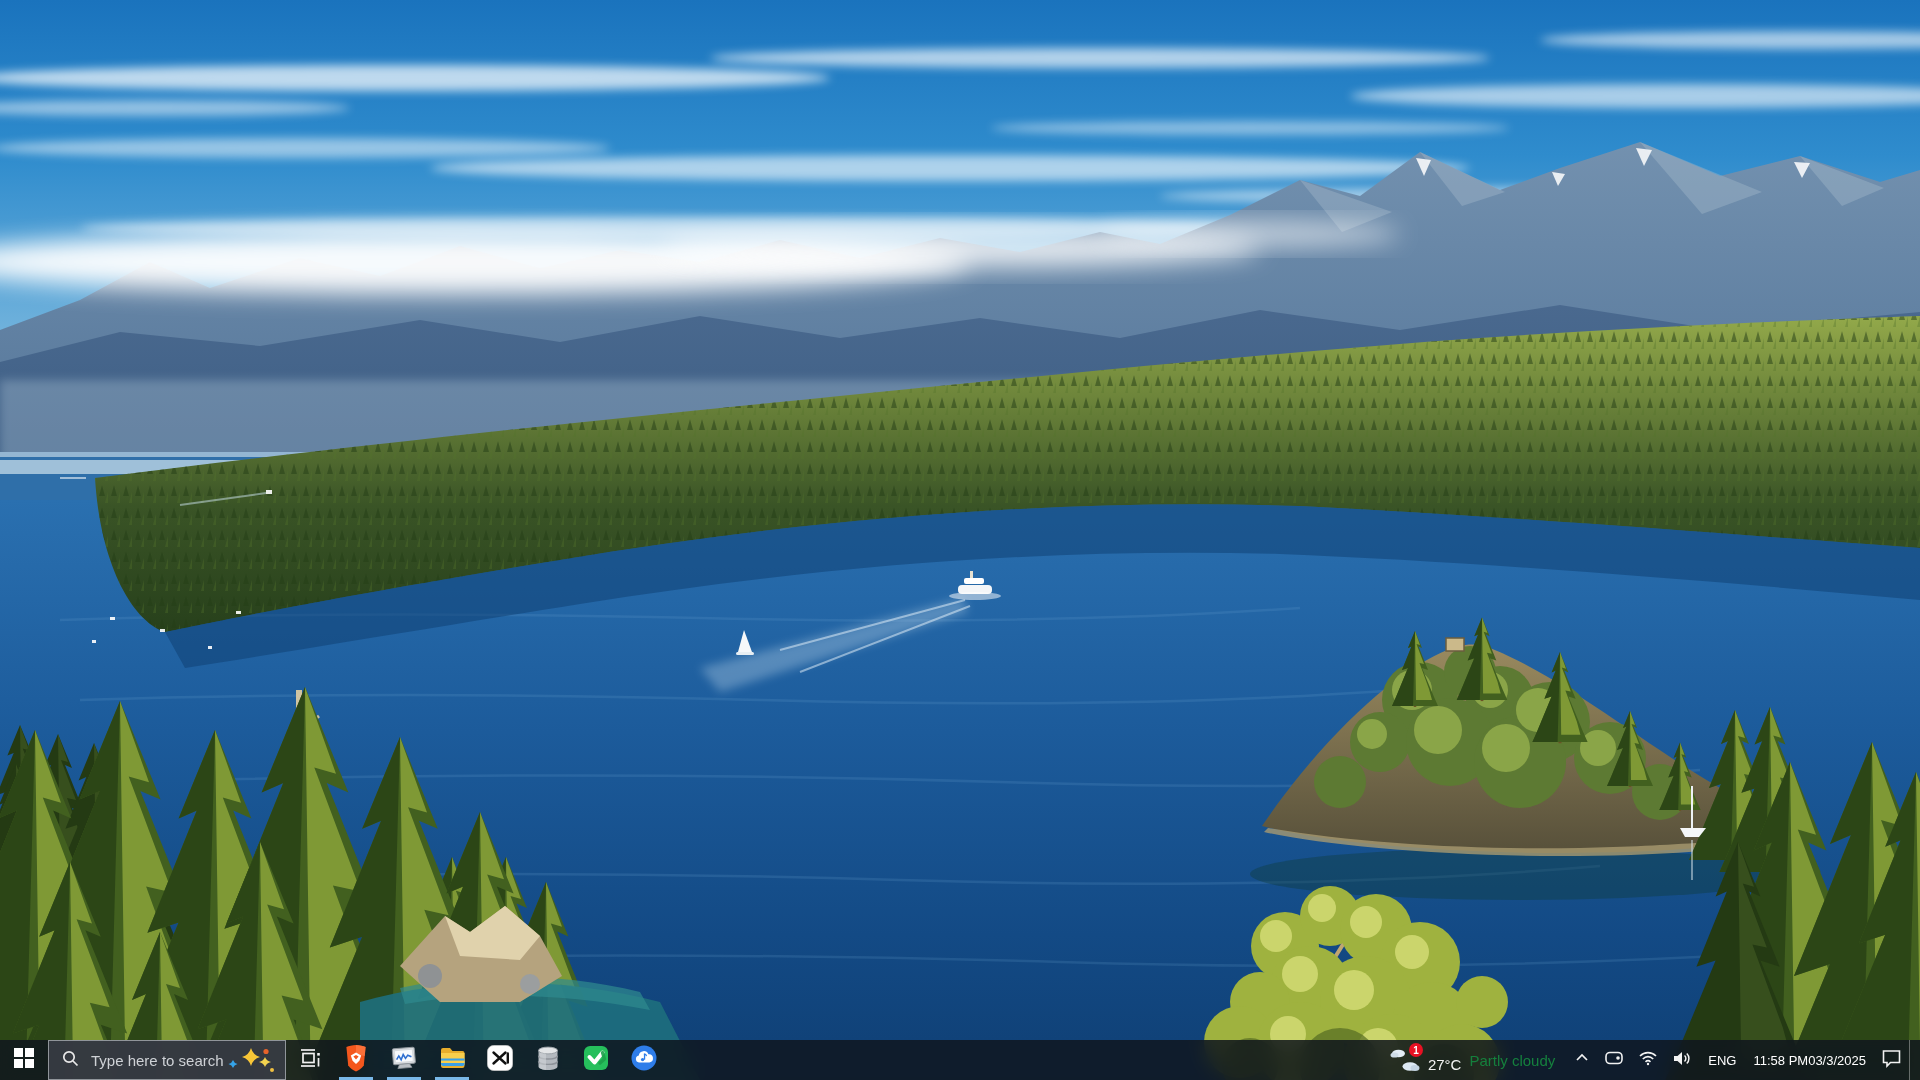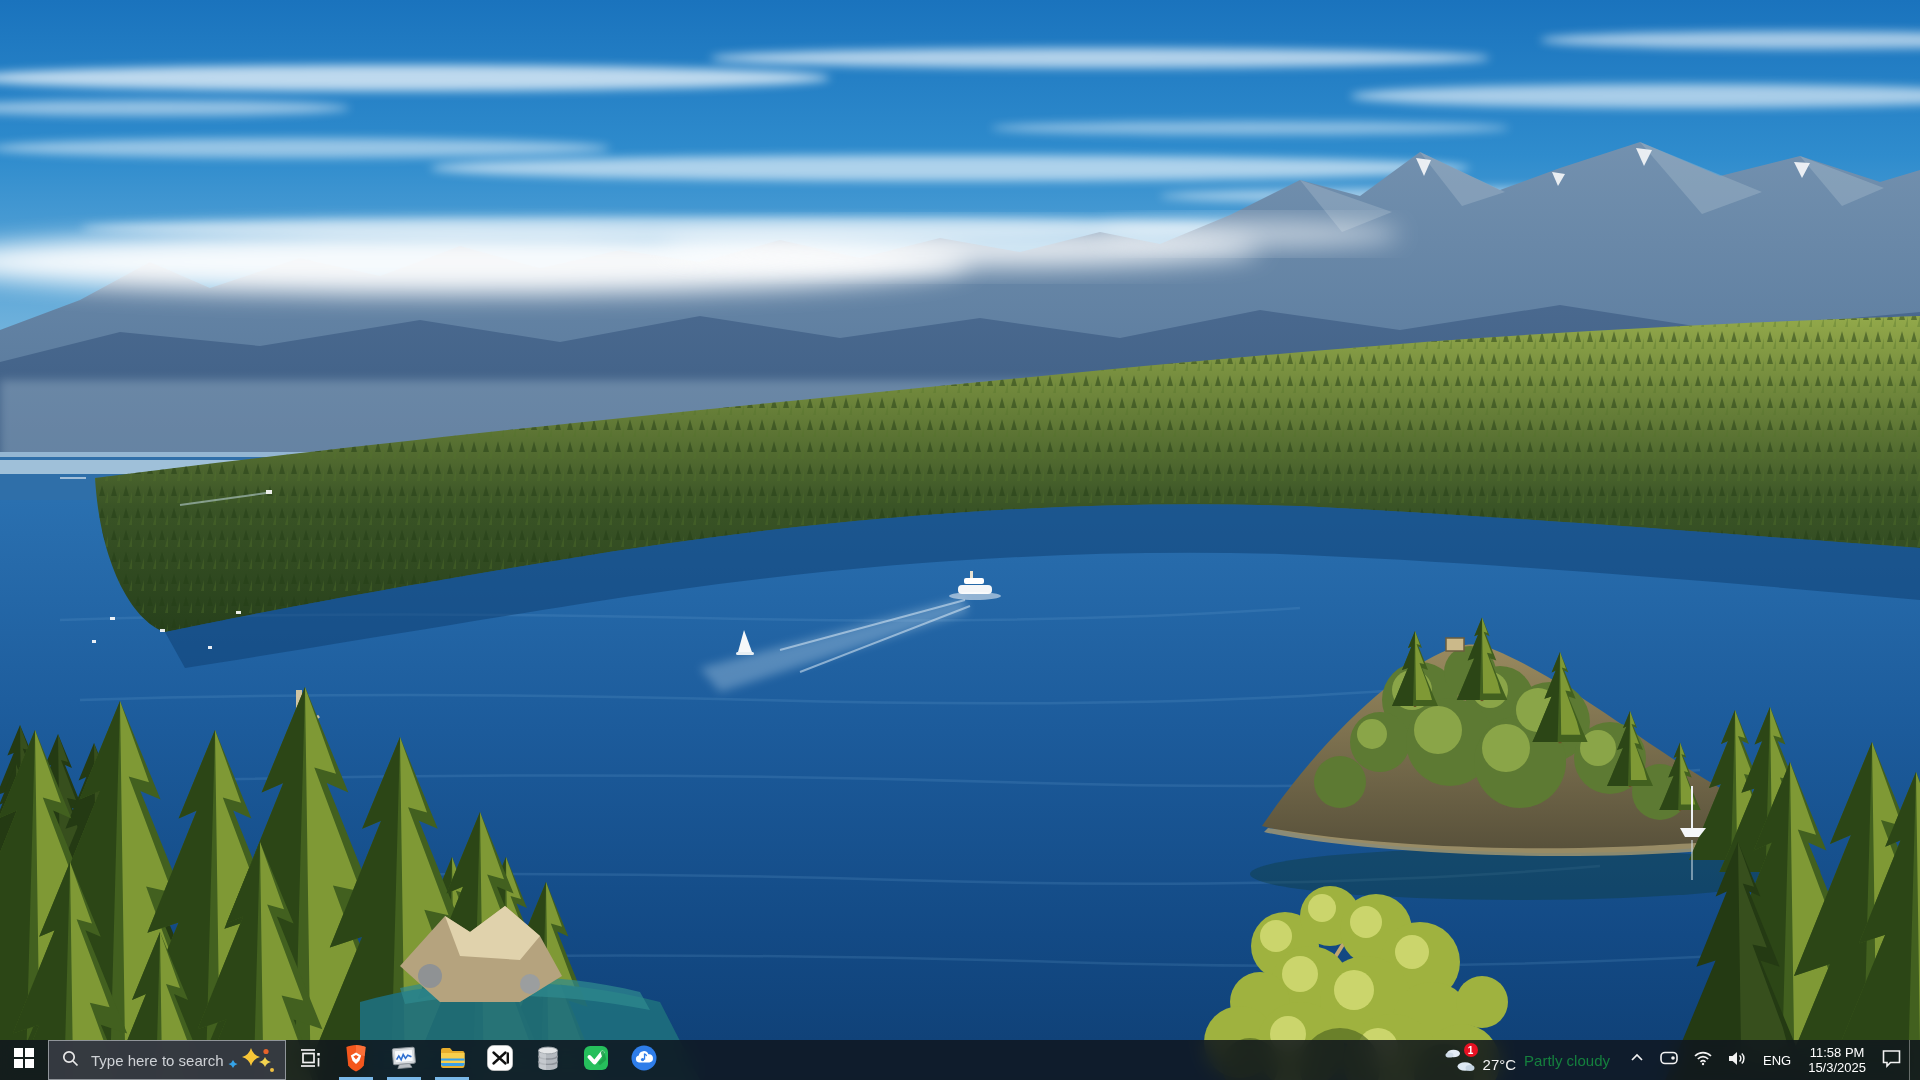--- a/index.html
+++ b/index.html
@@ -26,21 +26,21 @@
   .tray{margin-left:auto;display:flex;align-items:stretch;}
   .tray-item{display:flex;align-items:center;justify-content:center;padding:0 7px;cursor:pointer;position:relative;}
   .weather{gap:8px;padding:0 12px 0 10px;}
   .wx-icon-wrap{position:relative;width:32px;height:32px;}
   .wx-badge{position:absolute;top:-1px;right:-3px;width:14px;height:14px;border-radius:50%;
             background:#e81123;color:#fff;font-size:10px;font-weight:bold;
             display:flex;align-items:center;justify-content:center;}
   .wx-temp{font-size:15px;color:#f4f4f4;margin-top:8px;}
   .wx-cond{font-size:15px;color:#15803d;}
   .lang{font-size:13px;color:#fff;padding:8px 9px;}
-  .clock{flex-direction:column;justify-content:center;line-height:15px;font-size:13px;
+  .clock{justify-content:center;line-height:15px;font-size:13px;
          color:#fff;text-align:center;padding:0 8px;}
   .showdesk{width:10px;border-left:1px solid rgba(255,255,255,0.35);}
 </style>
 </head>
 <body>
 
 <div class="screen">
 
   <svg class="wallpaper" viewBox="0 0 1920 1080" preserveAspectRatio="none">
     <defs>
@@ -503,21 +503,21 @@
           </svg>
         </span>
       </div>
 
       <div class="tray-item lang">
         <span>ENG</span>
       </div>
 
       <div class="tray-item clock">
         <div>11:58 PM</div>
-        <div>15/3/2025</div>
+        <div>03/3/2025</div>
       </div>
 
       <div class="tray-item">
         <span>
           <svg width="21" height="20" viewBox="0 0 21 20" fill="none" stroke="#f2f2f2" stroke-width="1.6">
             <path d="M2.5 3 H18.5 V14.5 H9.5 L6 18 V14.5 H2.5 Z"></path>
           </svg>
         </span>
       </div>
 

